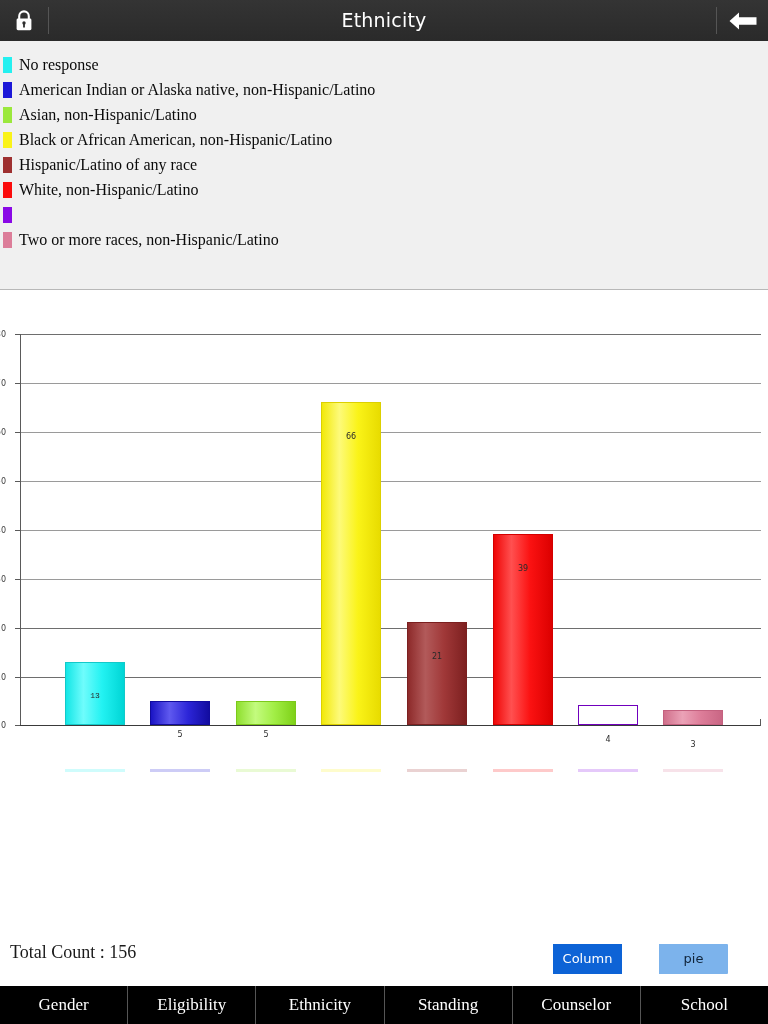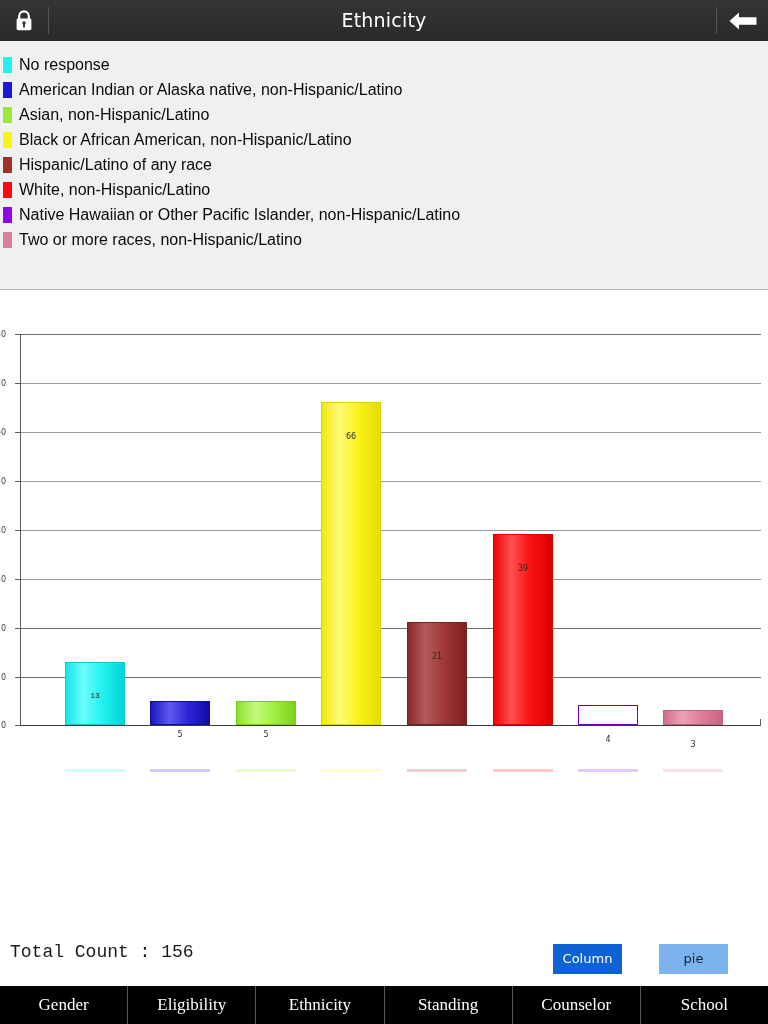--- a/index.html
+++ b/index.html
@@ -82,21 +82,21 @@
   }
   .legend-swatch {
     width: 9px;
     height: 16px;
     margin-right: 7px;
     flex: none;
   }
   .legend-label {
     font-size: 16px;
     color: #0a0a0a;
-    font-family: Liberation Sans, sans-serif;
+    font-family: Liberation Serif, serif;
     white-space: nowrap;
   }
 
   
   .chart-area {
     position: absolute;
     left: 0; top: 291px;
     width: 768px; height: 640px;
     background: #ffffff;
   }
@@ -163,21 +163,21 @@
     height: 3px;
     opacity: 0.22;
   }
 
   
   .total-count {
     position: absolute;
     left: 10px; top: 942px;
     font-size: 18px;
     color: #1a1a1a;
-    font-family: Liberation Mono, monospace;
+    font-family: Liberation Serif, serif;
   }
   .toggle {
     position: absolute;
     right: 40px; top: 944px;
     display: flex;
     height: 30px;
     border-radius: 1px;
     overflow: hidden;
   }
   .toggle-btn {
@@ -263,21 +263,20 @@
   <div class="legend-row">
     <span class="legend-swatch" style="background:#9E3030"></span>
     <span class="legend-label">Hispanic/Latino of any race</span>
   </div>
   <div class="legend-row">
     <span class="legend-swatch" style="background:#FB0C0C"></span>
     <span class="legend-label">White, non-Hispanic/Latino</span>
   </div>
   <div class="legend-row">
     <span class="legend-swatch" style="background:#8A09E6"></span>
-    <span class="legend-label">Native Hawaiian or Other Pacific Islander, non-Hispanic/Latino</span>
   </div>
   <div class="legend-row">
     <span class="legend-swatch" style="background:#DC7D99"></span>
     <span class="legend-label">Two or more races, non-Hispanic/Latino</span>
   </div>
 </div>
 
 <div class="chart-area">
 
   <div class="gridline" style="top:43px;left:20px;width:741px;"></div>

